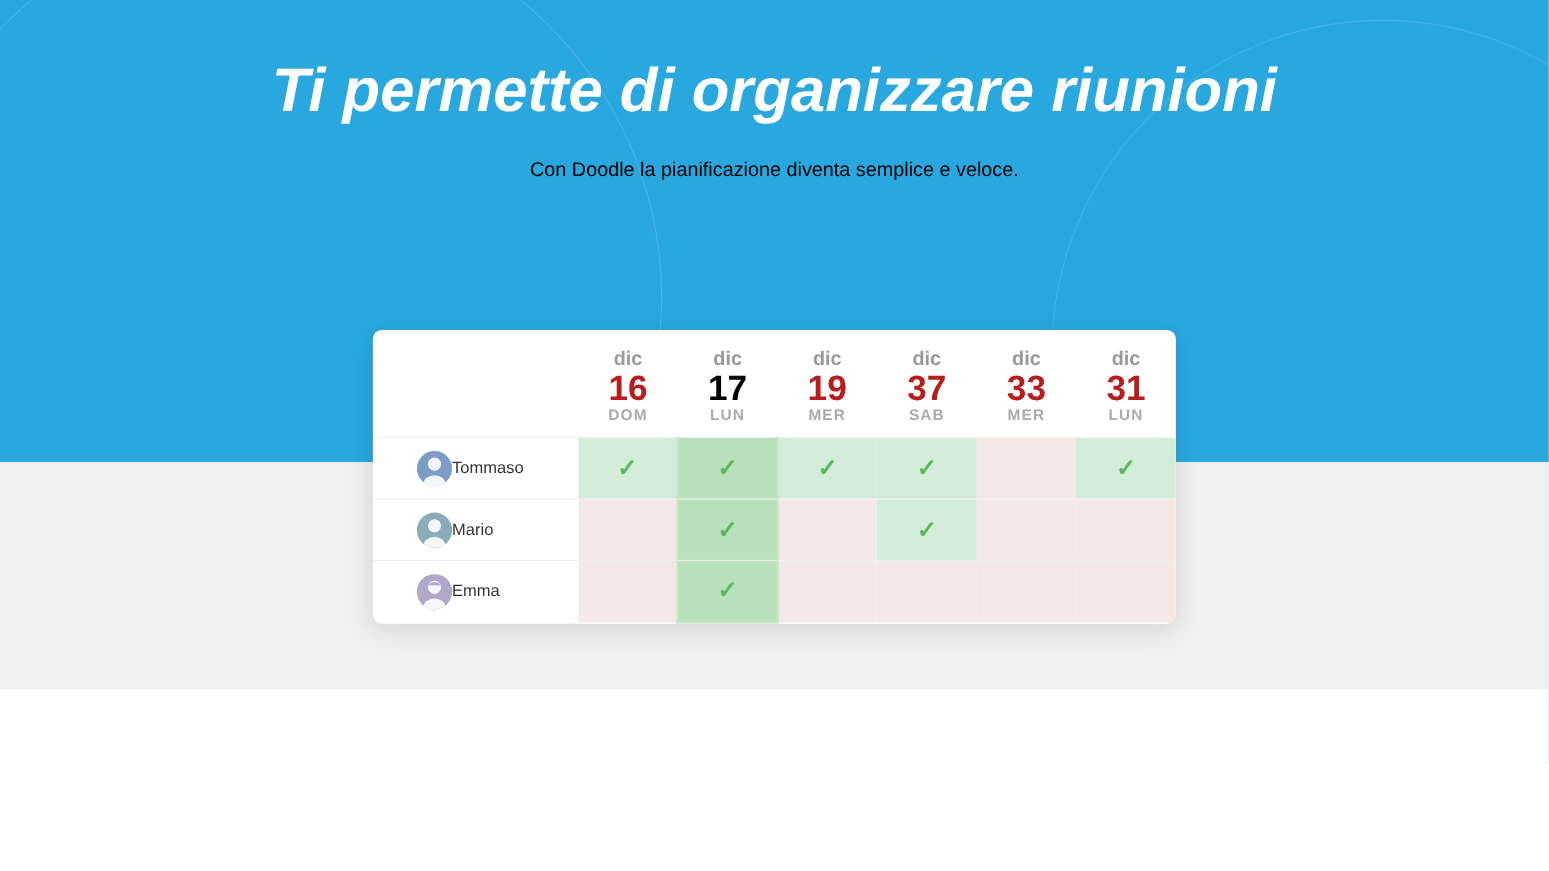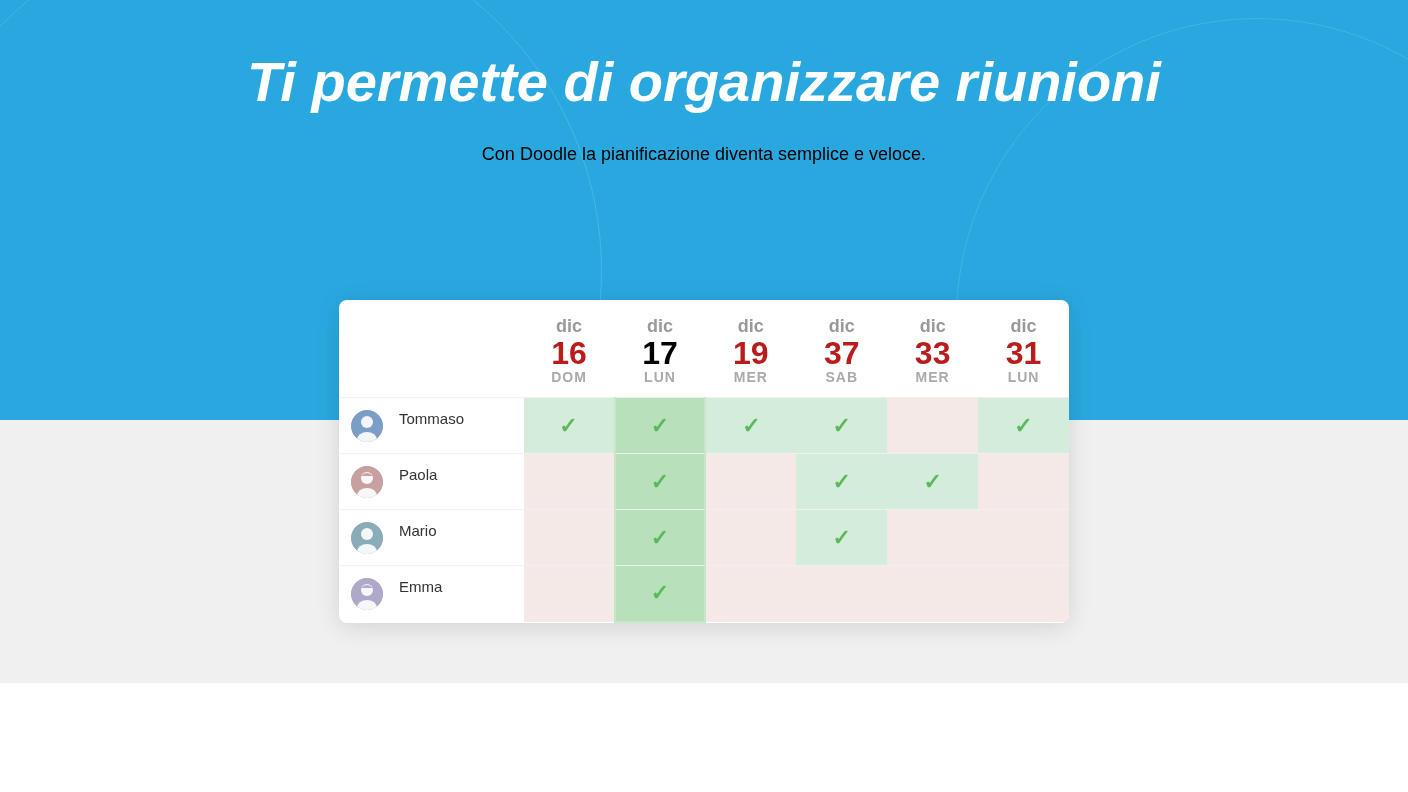--- a/index.html
+++ b/index.html
@@ -149,22 +149,23 @@
     }
 
     .person-row td {
       padding: 0;
       height: 56px;
       border-top: 1px solid #f0f0f0;
     }
 
     .person-cell {
       display: flex;
-      gap: 16px;
-      padding-left: 12px;
+      align-items: center;
+      gap: 0;
+      padding-left: 40px;
     }
 
     .avatar {
       width: 32px;
       height: 32px;
       border-radius: 50%;
       background: #bbb;
       overflow: hidden;
       flex-shrink: 0;
       display: flex;
@@ -275,41 +276,20 @@
                 </div>
     <span class="person-name">Tommaso</span>
   </div>
             </td>
             <td class="check-cell available"><span class="checkmark">✓</span></td>
             <td class="check-cell highlight-available" style="border-left: 2px solid rgb(200, 230, 201); border-right: 2px solid rgb(200, 230, 201);"><span class="checkmark">✓</span></td>
             <td class="check-cell available"><span class="checkmark">✓</span></td>
             <td class="check-cell available"><span class="checkmark">✓</span></td>
             <td class="check-cell"></td>
             <td class="check-cell available"><span class="checkmark">✓</span></td>
-          </tr>
-          <tr class="person-row">
-            <td>
-              <div class="person-cell">
-    <div class="avatar">
-                  <svg viewBox="0 0 32 32" xmlns="http://www.w3.org/2000/svg">
-    <circle cx="16" cy="16" r="16" fill="#c8a0a0"></circle>
-    <circle cx="16" cy="12" r="6" fill="#fff" opacity="0.9"></circle>
-    <ellipse cx="16" cy="30" rx="10" ry="8" fill="#fff" opacity="0.9"></ellipse>
-    <path d="M10 10 Q16 4 22 10" fill="#c8a0a0"></path>
-  </svg>
-                </div>
-    <span class="person-name">Paola</span>
-  </div>
-            </td>
-            <td class="check-cell"></td>
-            <td class="check-cell highlight-available" style="border-left: 2px solid rgb(200, 230, 201); border-right: 2px solid rgb(200, 230, 201);"><span class="checkmark">✓</span></td>
-            <td class="check-cell"></td>
-            <td class="check-cell available"><span class="checkmark">✓</span></td>
-            <td class="check-cell available"><span class="checkmark">✓</span></td>
-            <td class="check-cell"></td>
           </tr>
           <tr class="person-row">
             <td>
               <div class="person-cell">
     <div class="avatar">
                   <svg viewBox="0 0 32 32" xmlns="http://www.w3.org/2000/svg">
     <circle cx="16" cy="16" r="16" fill="#8aacb8"></circle>
     <circle cx="16" cy="12" r="6" fill="#fff" opacity="0.9"></circle>
     <ellipse cx="16" cy="30" rx="10" ry="8" fill="#fff" opacity="0.9"></ellipse>
   </svg>

